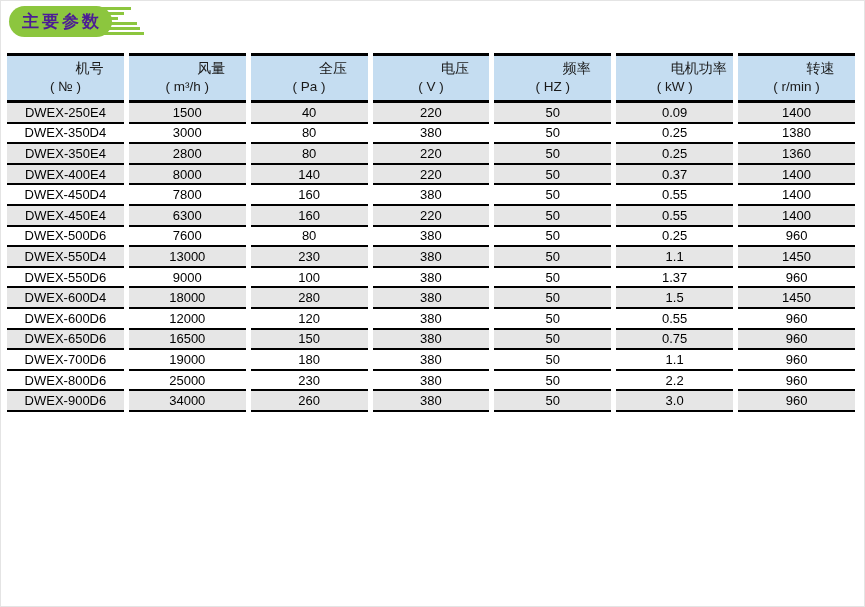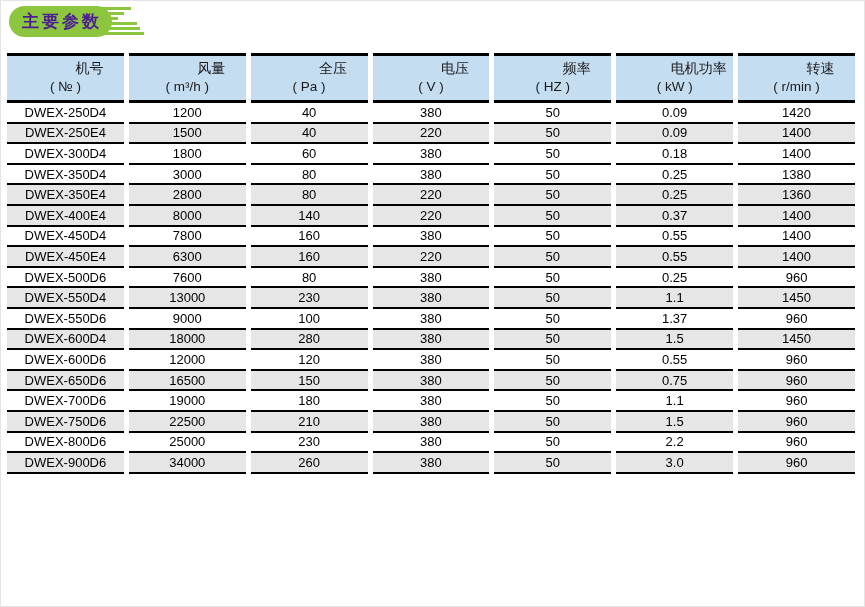--- a/index.html
+++ b/index.html
@@ -105,48 +105,30 @@
           <div class="col-name">电机功率</div>
           <div class="col-unit">( kW )</div>
         </th>
         <th>
           <div class="col-name">转速</div>
           <div class="col-unit">( r/min )</div>
         </th>
       </tr>
   </thead>
   <tbody>
-      <tr>
-        <td>DWEX-250D4</td>
-        <td>1200</td>
-        <td>40</td>
-        <td>380</td>
-        <td>50</td>
-        <td>0.09</td>
-        <td>1420</td>
-      </tr>
       <tr class="alt">
         <td>DWEX-250E4</td>
         <td>1500</td>
         <td>40</td>
         <td>220</td>
         <td>50</td>
         <td>0.09</td>
         <td>1400</td>
       </tr>
       <tr>
-        <td>DWEX-300D4</td>
-        <td>1800</td>
-        <td>60</td>
-        <td>380</td>
-        <td>50</td>
-        <td>0.18</td>
-        <td>1400</td>
-      </tr>
-      <tr>
         <td>DWEX-350D4</td>
         <td>3000</td>
         <td>80</td>
         <td>380</td>
         <td>50</td>
         <td>0.25</td>
         <td>1380</td>
       </tr>
       <tr class="alt">
         <td>DWEX-350E4</td>
@@ -240,29 +222,20 @@
       </tr>
       <tr>
         <td>DWEX-700D6</td>
         <td>19000</td>
         <td>180</td>
         <td>380</td>
         <td>50</td>
         <td>1.1</td>
         <td>960</td>
       </tr>
-      <tr class="alt">
-        <td>DWEX-750D6</td>
-        <td>22500</td>
-        <td>210</td>
-        <td>380</td>
-        <td>50</td>
-        <td>1.5</td>
-        <td>960</td>
-      </tr>
       <tr>
         <td>DWEX-800D6</td>
         <td>25000</td>
         <td>230</td>
         <td>380</td>
         <td>50</td>
         <td>2.2</td>
         <td>960</td>
       </tr>
       <tr class="alt">

